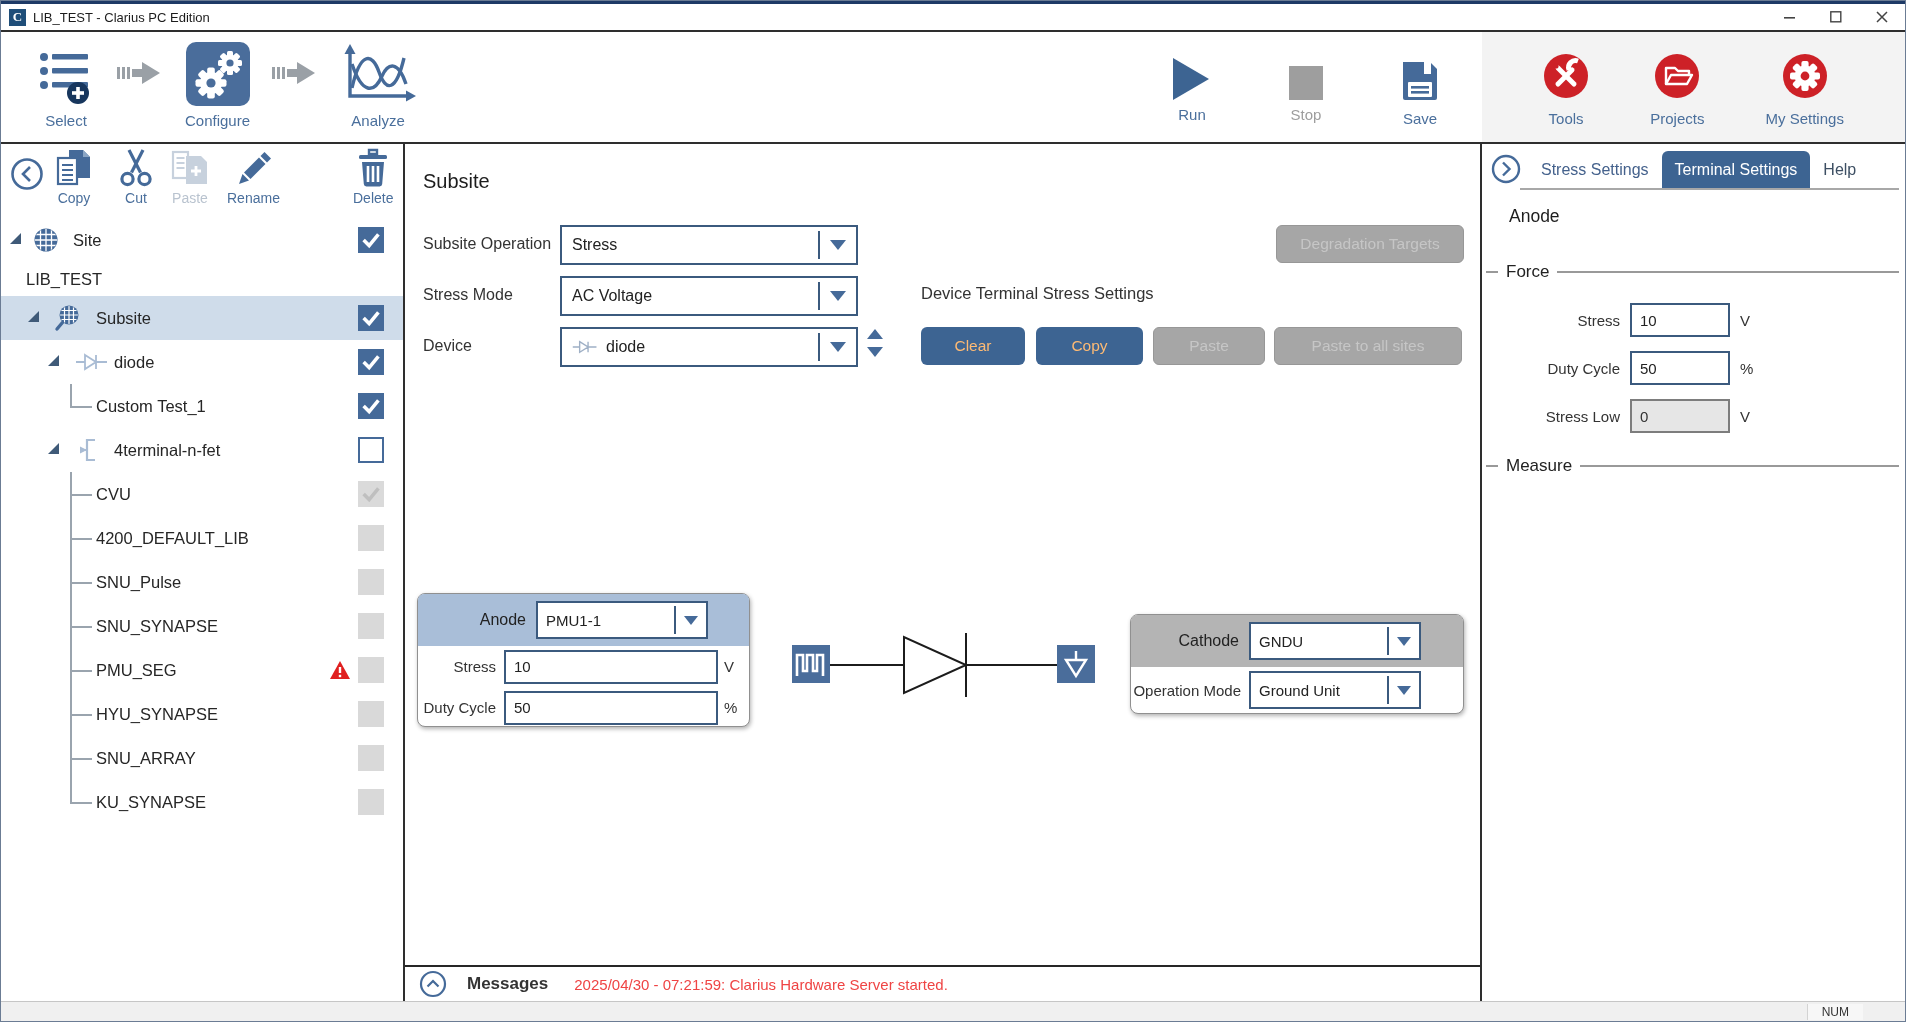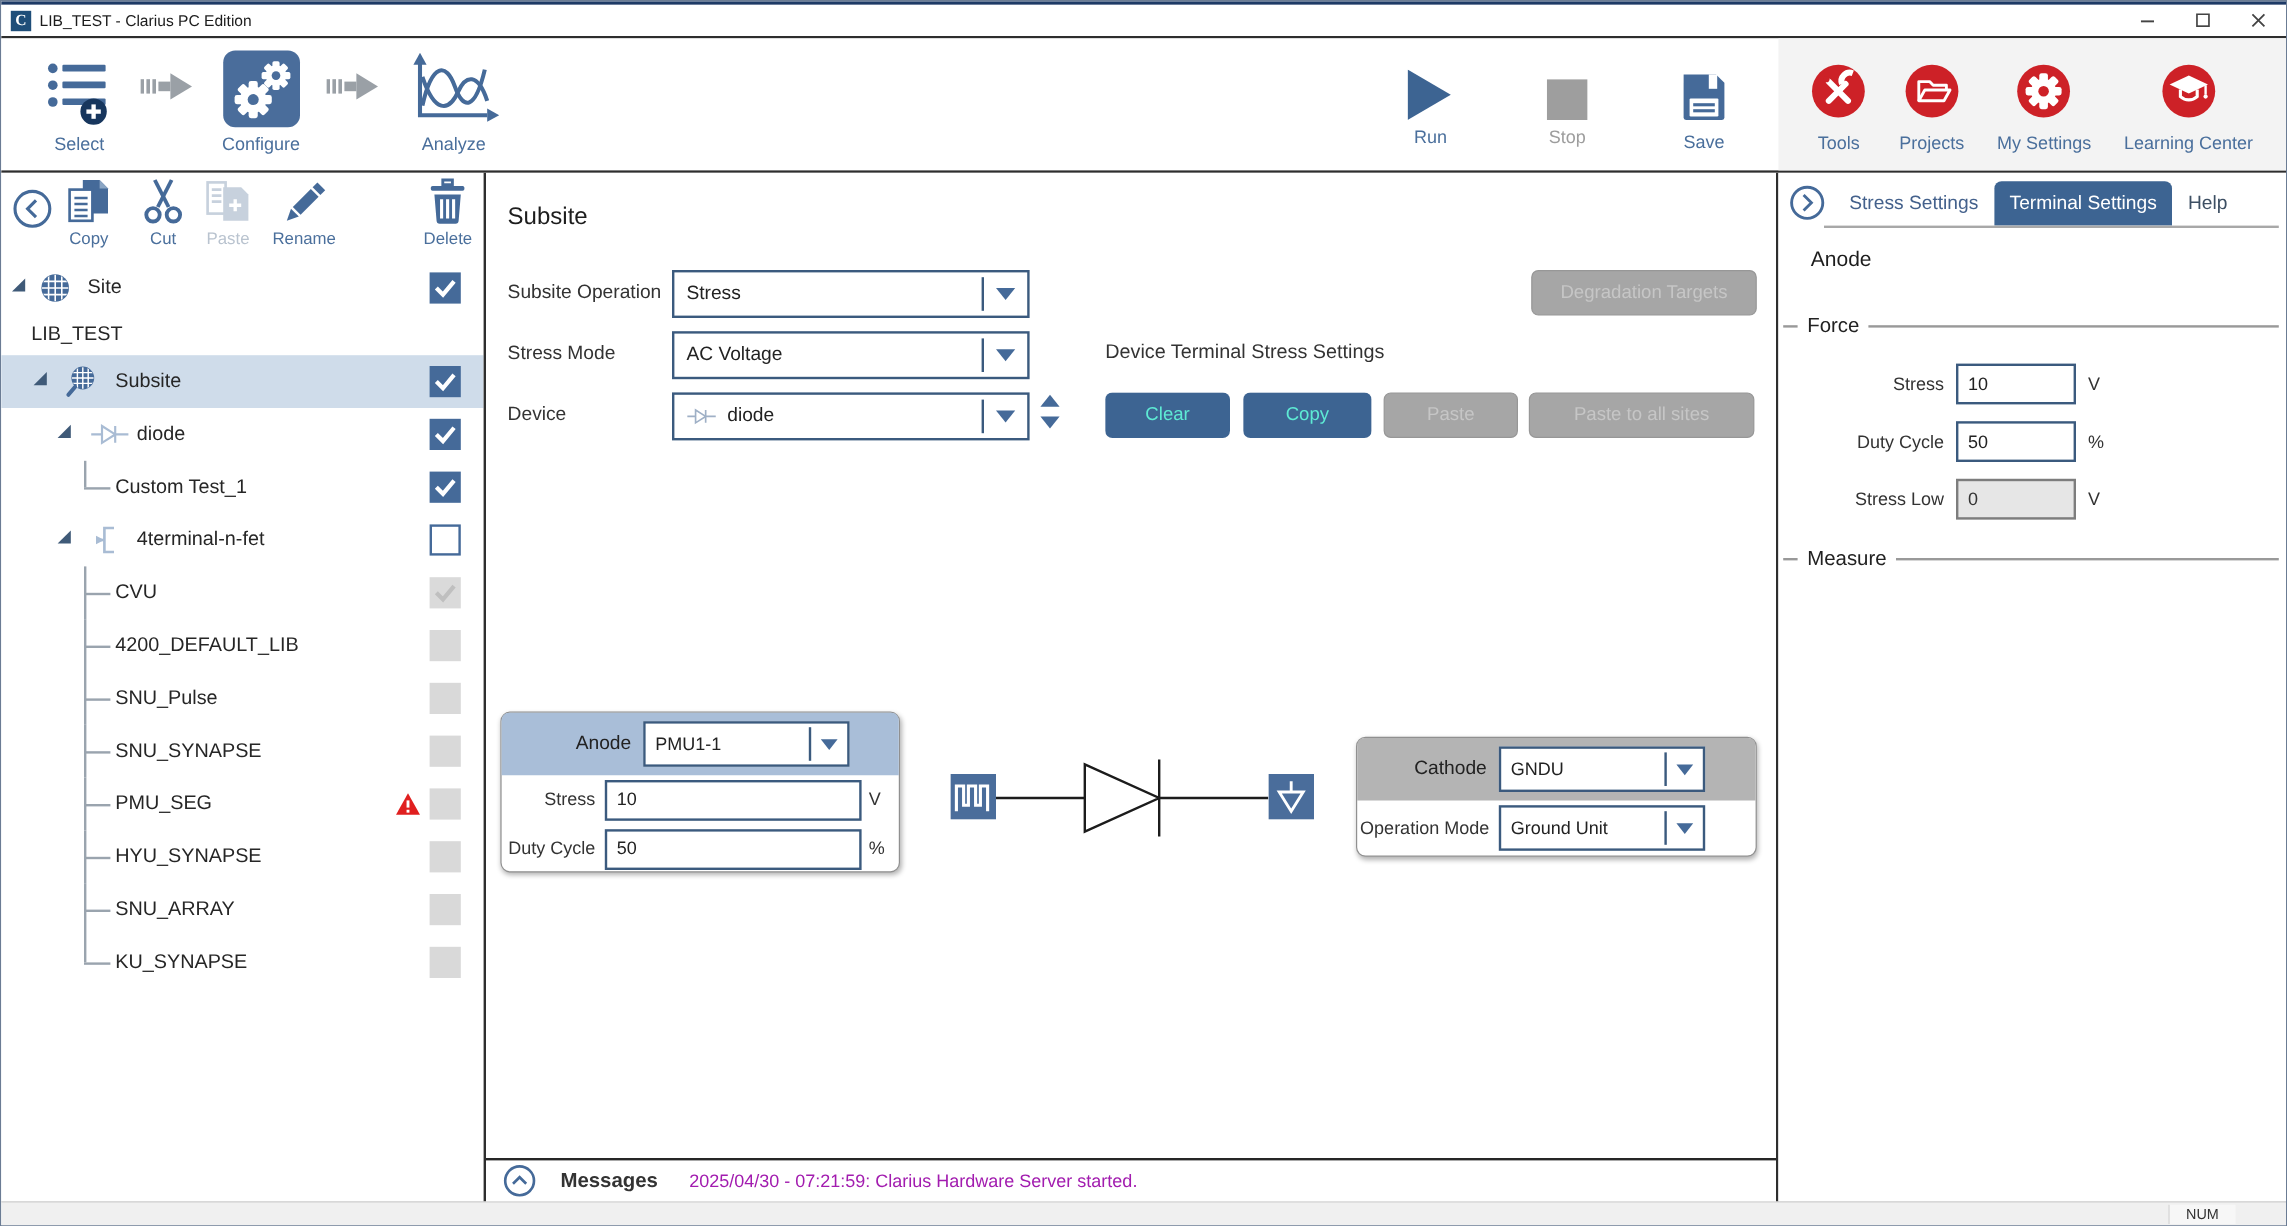--- a/index.html
+++ b/index.html
@@ -63,21 +63,21 @@
   .page-title { position:absolute; left:18px; top:26px; font-size:20px; font-weight:500; color:#1d1d1d; }
   .f-label { position:absolute; font-size:16px; color:#333; }
   .dd { position:absolute; height:40px; background:#fff; border:2px solid #3b5a7e; display:flex; align-items:center; }
   .dd .val { flex:1; padding:0 10px; font-size:16px; color:#222; white-space:nowrap; display:flex; align-items:center; gap:8px; }
   .dd .sep { width:2px; height:78%; background:#3b5a7e; }
   .dd .arr { width:36px; display:flex; align-items:center; justify-content:center; }
   .tri-dn { width:0; height:0; border-left:8px solid transparent; border-right:8px solid transparent; border-top:10px solid #456a99; }
   .tri-up { width:0; height:0; border-left:8px solid transparent; border-right:8px solid transparent; border-bottom:10px solid #456a99; }
   .spinner { position:absolute; left:462px; top:185px; display:flex; flex-direction:column; gap:8px; }
   .btn { position:absolute; height:38px; border-radius:6px; font-size:15.5px; display:flex; align-items:center; justify-content:center; border:1px solid transparent; }
-  .btn.blue { background:#3d6492; color:#5eead4; }
+  .btn.blue { background:#3d6492; color:#fdba74; }
   .btn.gray { background:#a6a6a6; color:#c6c6c6; border-color:#979797; }
   .section-label { position:absolute; font-size:16.5px; font-weight:500; color:#333; }
 
   
   .card { position:absolute; border:1.5px solid #909090; border-radius:8px; background:#fff; box-shadow:1px 2px 4px rgba(0,0,0,.3); overflow:visible; }
   .card-head { height:52px; border-radius:6px 6px 0 0; display:flex; align-items:center; }
   .card-head.blue { background:#a9bed8; }
   .card-head.gray { background:#b4b4b4; }
   .card-head .h-label { width:118px; text-align:right; font-size:16px; color:#222; padding-right:10px; }
   .card-dd { position:relative; height:38px; width:172px; background:#fff; border:2px solid #3b5a7e; display:flex; align-items:center; }
@@ -87,21 +87,21 @@
   .card-row { height:41px; display:flex; align-items:center; }
   .card-row .r-label { width:86px; text-align:right; font-size:15px; color:#333; padding-right:8px; }
   .card-row input { width:214px; height:34px; border:2px solid #3b5a7e; font-size:15px; color:#222; padding:0 8px; font-family:"Liberation Sans",sans-serif; }
   .card-row .unit { font-size:15px; color:#333; margin-left:6px; }
   .schematic { position:absolute; }
 
   
   .messages { position:absolute; left:0; right:0; bottom:0; height:36px; border-top:2px solid #262626; display:flex; align-items:center; background:#fff; }
   .msg-circle { margin-left:14px; line-height:0; }
   .msg-label { font-size:17px; font-weight:600; color:#333; margin-left:20px; }
-  .msg-text { font-size:15px; color:#a21caf; margin-left:26px; }
+  .msg-text { font-size:15px; color:#ef4444; margin-left:26px; }
 
   
   .rpanel { width:423px; flex:none; position:relative; background:#fff; }
   .r-chev { position:absolute; left:8px; top:9px; line-height:0; }
   .tabs { position:absolute; left:46px; top:7px; height:37px; display:flex; align-items:center; }
   .tab { font-size:16px; font-weight:500; padding:0 13px; height:100%; display:flex; align-items:center; color:#44618c; }
   .tab.active { background:#3d6492; color:#fff; border-radius:6px 6px 0 0; }
   .tab.help { color:#3d4f63; }
   .tab-underline { position:absolute; left:38px; right:6px; top:44px; height:2px; background:#a8a8a8; }
   .r-title { position:absolute; left:27px; top:62px; font-size:17.5px; color:#1d1d1d; }
@@ -300,32 +300,20 @@
               <rect x="-15" y="-3.6" width="30" height="7.2" rx="2" transform="rotate(45)"></rect>
               <rect x="-15" y="-3.6" width="30" height="7.2" rx="2" transform="rotate(90)"></rect>
               <rect x="-15" y="-3.6" width="30" height="7.2" rx="2" transform="rotate(135)"></rect>
               <circle r="10.4"></circle>
                 <circle r="4.4" fill="#cd2127"></circle>
             </g>
           </svg>
         </span>
         <div class="tlabel">My Settings</div>
       </div>
-      <div class="util-item">
-        <span>
-          <svg width="46" height="46" viewBox="0 0 46 46">
-            <circle cx="23" cy="23" r="22" fill="#cd2127"></circle>
-            <polygon points="23,10 39,17.5 23,25 7,17.5" fill="#fff"></polygon>
-            <path d="M16 21.5 v6 c4 3.6 10 3.6 14 0 v-6" fill="none" stroke="#fff" stroke-width="2.6"></path>
-            <path d="M37 18 v8" stroke="#fff" stroke-width="2"></path>
-              <circle cx="37" cy="27.5" r="1.8" fill="#fff"></circle>
-          </svg>
-        </span>
-        <div class="tlabel">Learning Center</div>
-      </div>
     </div>
   </div>
 
   <div class="content">
 
     <div class="sidebar">
       <div class="side-tools">
         <div class="side-tool" style="left:8px; top:12px;">
           <svg width="36" height="36">
             <circle cx="18" cy="18" r="14.5" fill="none" stroke="#456a99" stroke-width="2.6"></circle>

